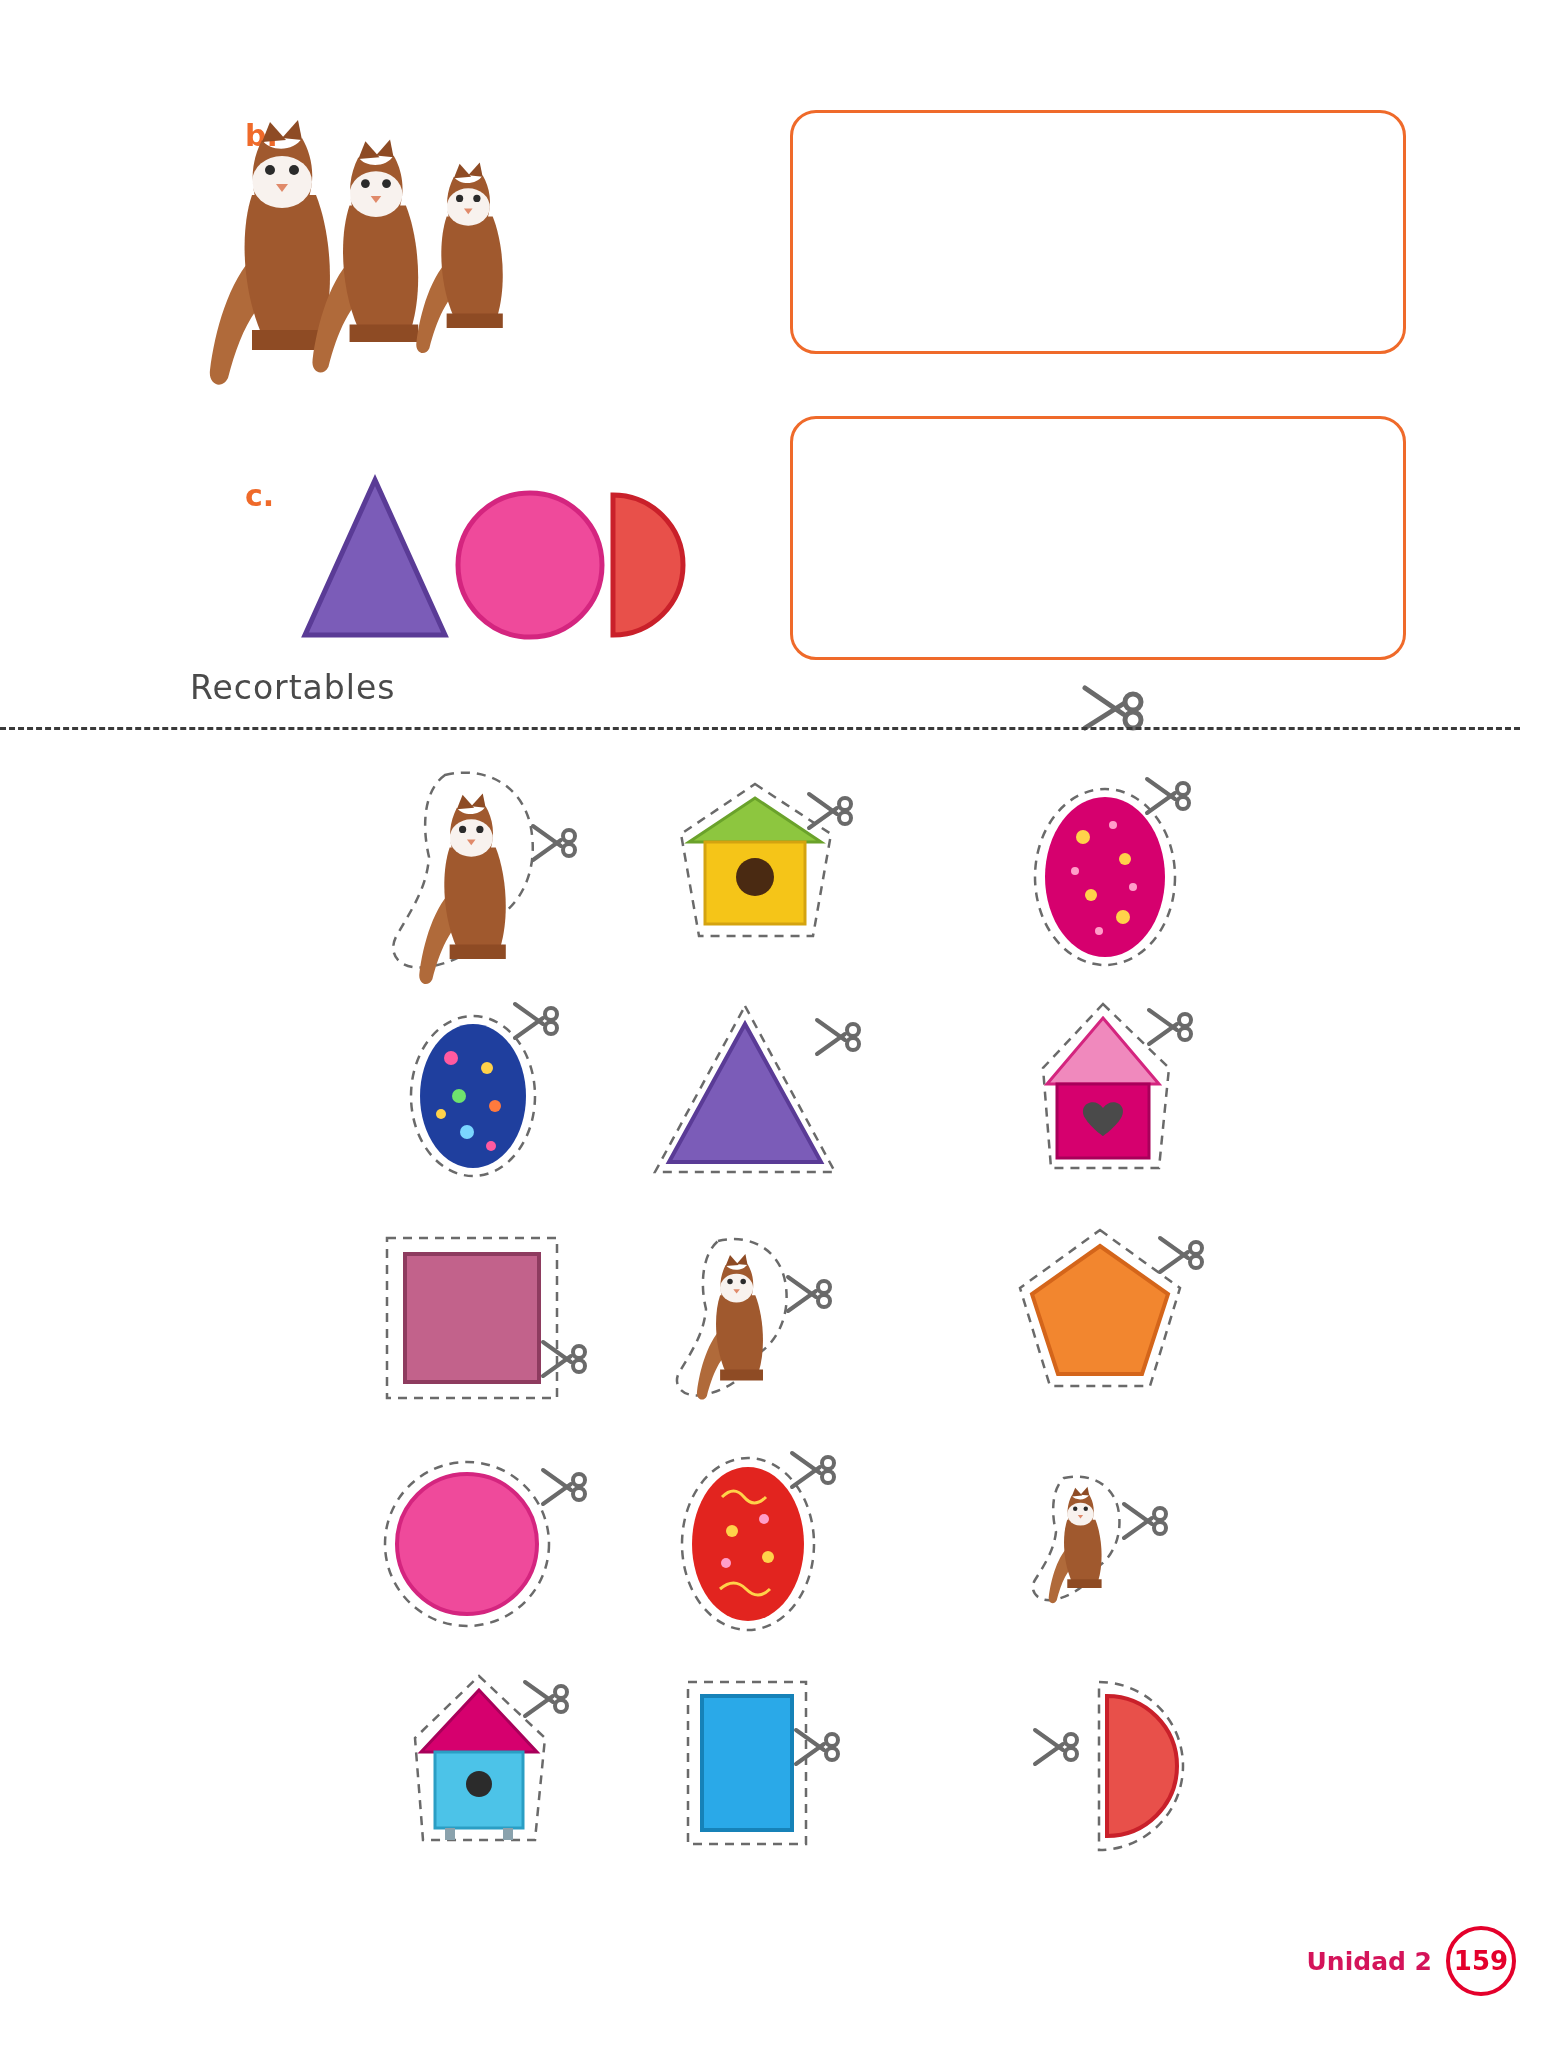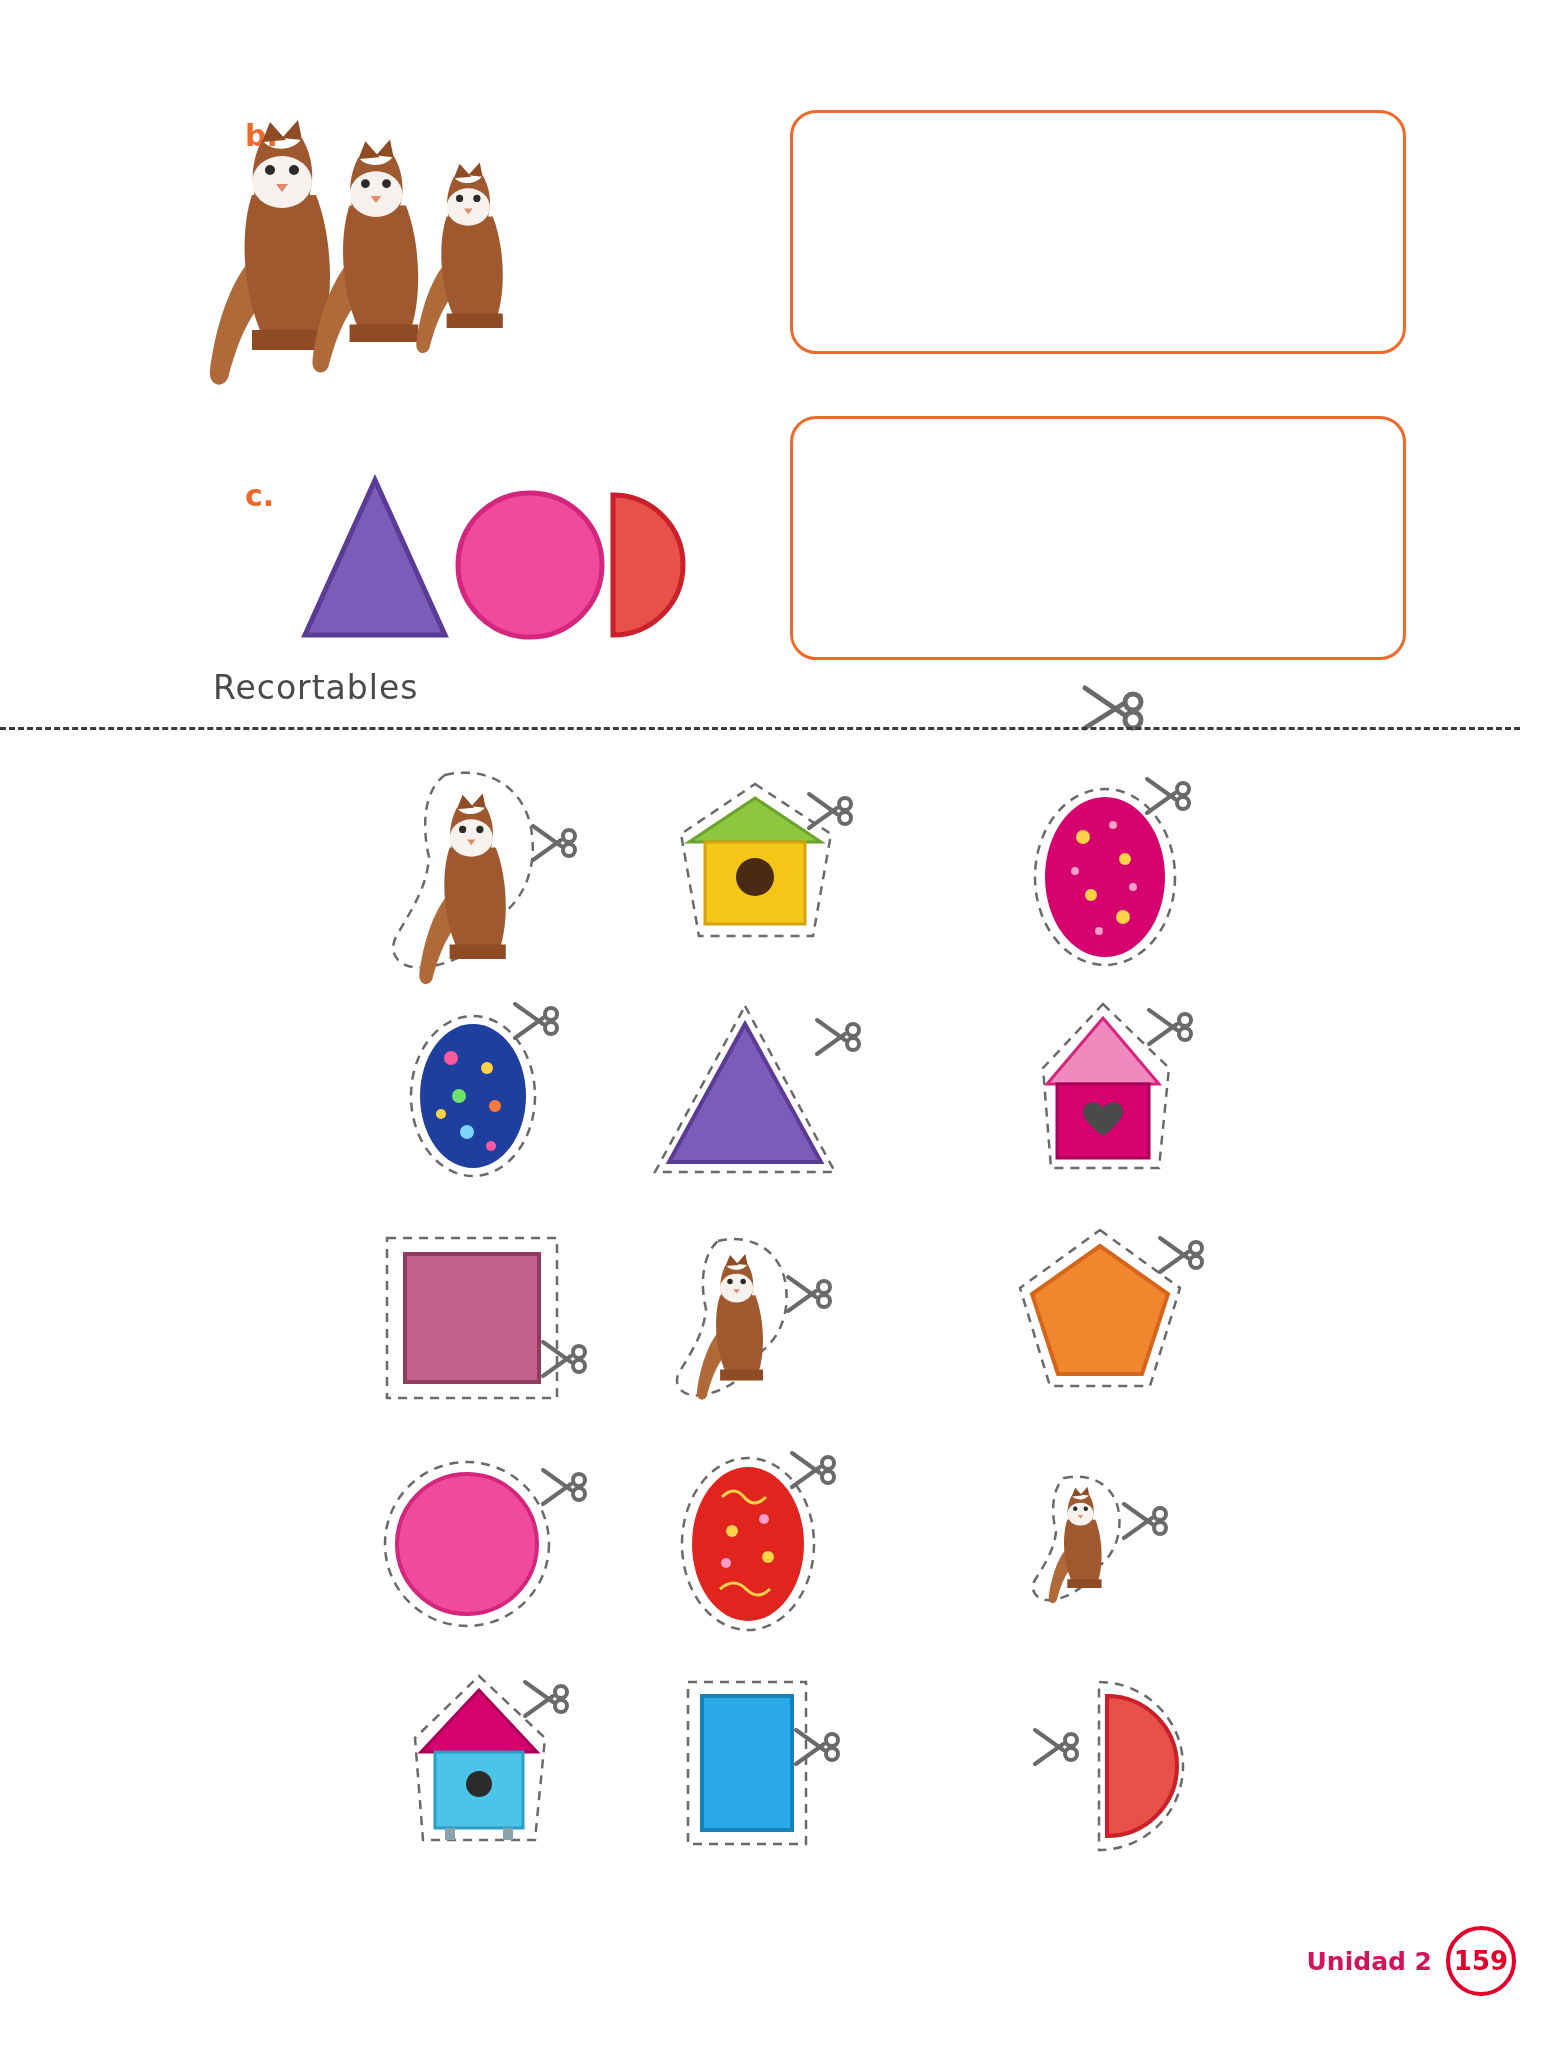--- a/index.html
+++ b/index.html
@@ -36,21 +36,20 @@
 
   
   .recortables-label {
     position: absolute;
     left: 190px;
     top: 668px;
     font-size: 33px;
     color: #4a4a4a;
     font-family: "DejaVu Sans", sans-serif;
     letter-spacing: 1px;
-    margin-left: 23px;
   }
   .cut-line {
     position: absolute;
     left: 0;
     top: 727px;
     width: 1520px;
     height: 0;
     border-top: 3px dashed #3a3a3a;
   }
 

